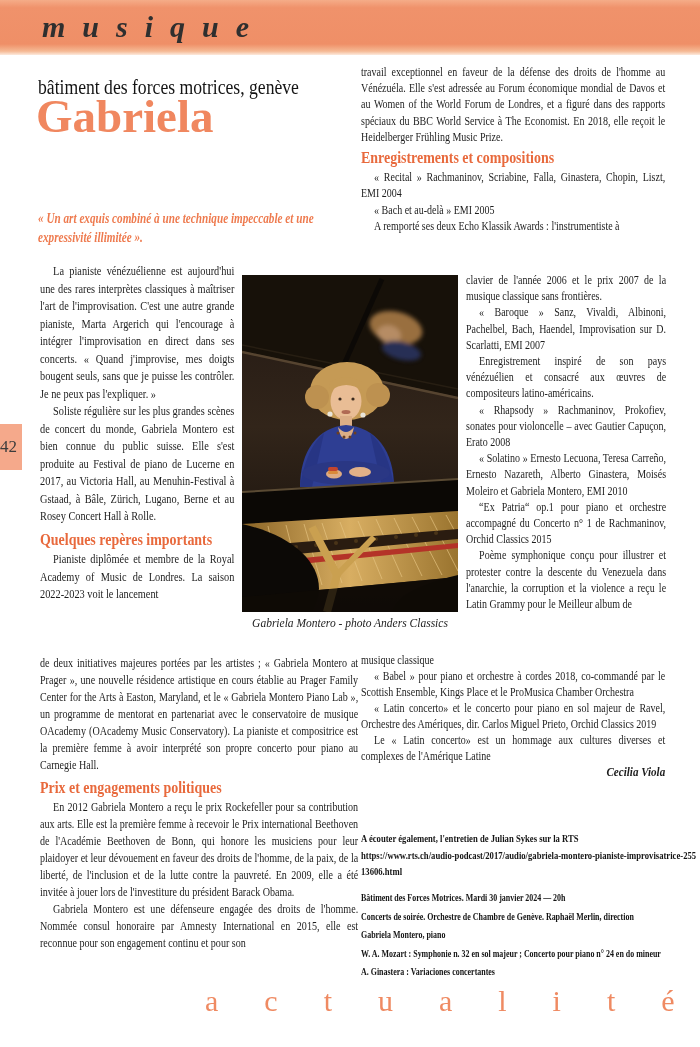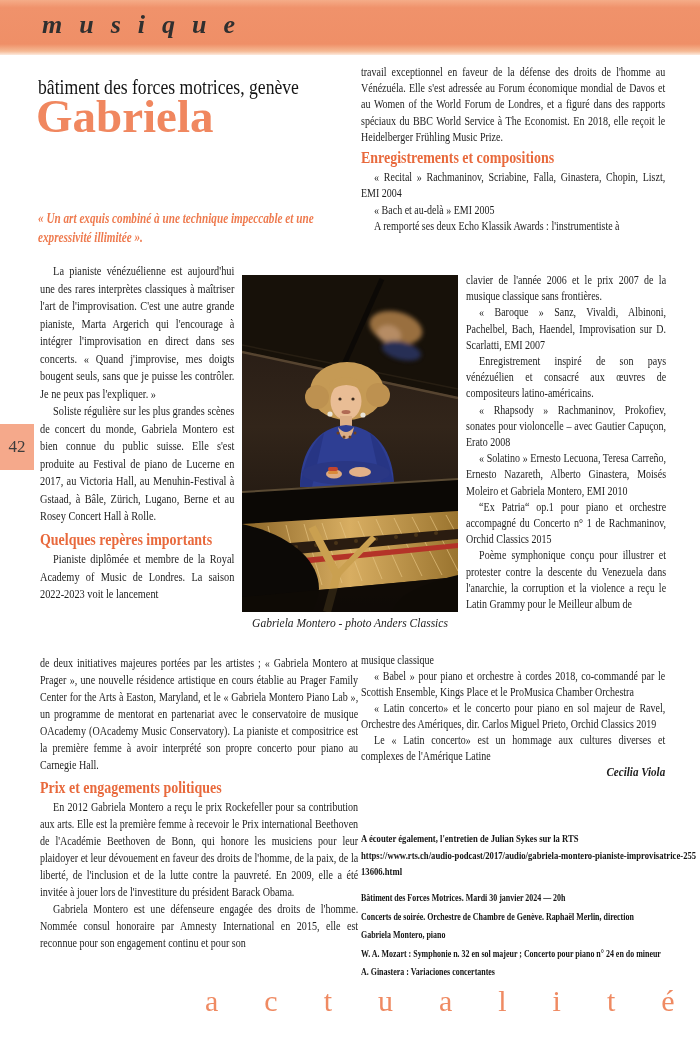--- a/index.html
+++ b/index.html
@@ -9,21 +9,21 @@
     font-family:"Liberation Serif", serif;color:#1d1d1d;
   }
   
   .top-band{
     position:absolute;left:0;top:0;width:700px;height:55px;
     background:linear-gradient(180deg,#f6b留292 0%,#f0926b 0%,#f0916a 12%,#ef906a 80%,#f5b994 93%,#fde9db 100%);
   }
   .top-band{background:linear-gradient(180deg,#f5ac88 0%,#f0926b 14%,#ef8f67 80%,#f5b994 93%,#fdeadd 100%);}
   .band-word{
     position:absolute;left:42px;top:10px;
-    font-style:italic;font-weight:600;font-size:26px;letter-spacing:17px;
+    font-style:italic;font-weight:600;font-size:30px;letter-spacing:17px;
     color:#2f2f2f;
   }
   
   .kicker{
     position:absolute;left:38px;top:76px;width:400px;
     font-size:20.5px;color:#141414;
     transform:scaleX(0.86);transform-origin:0 0;white-space:nowrap;
   }
   .title{
     position:absolute;left:36px;top:94px;margin:0;
@@ -54,22 +54,22 @@
   }
   
   .photo{position:absolute;left:242px;top:275px;width:216px;height:337px;margin:0;}
   .photo svg{display:block;}
   .caption{
     position:absolute;left:242px;top:617px;width:216px;
     text-align:center;font-style:italic;font-size:11.5px;color:#222;
   }
   
   .badge{
-    position:absolute;left:0;top:424px;width:34px;height:46px;
-    background:#f5a98b;display:flex;align-items:center;justify-content:center;
+    position:absolute;left:0;top:424px;width:22px;height:46px;
+    background:#f5a98b;display:flex;align-items:center;justify-content:flex-start;
     font-size:17px;color:#3c3c3c;
   }
   
   .listen{
     position:absolute;left:361px;top:830px;width:420px;
     font-weight:bold;font-size:10.8px;line-height:16.5px;
     transform:scaleX(0.80);transform-origin:0 0;color:#141414;
   }
   .listen .url{word-break:break-all;color:#141414;text-decoration:none;display:block;}
   .event{

